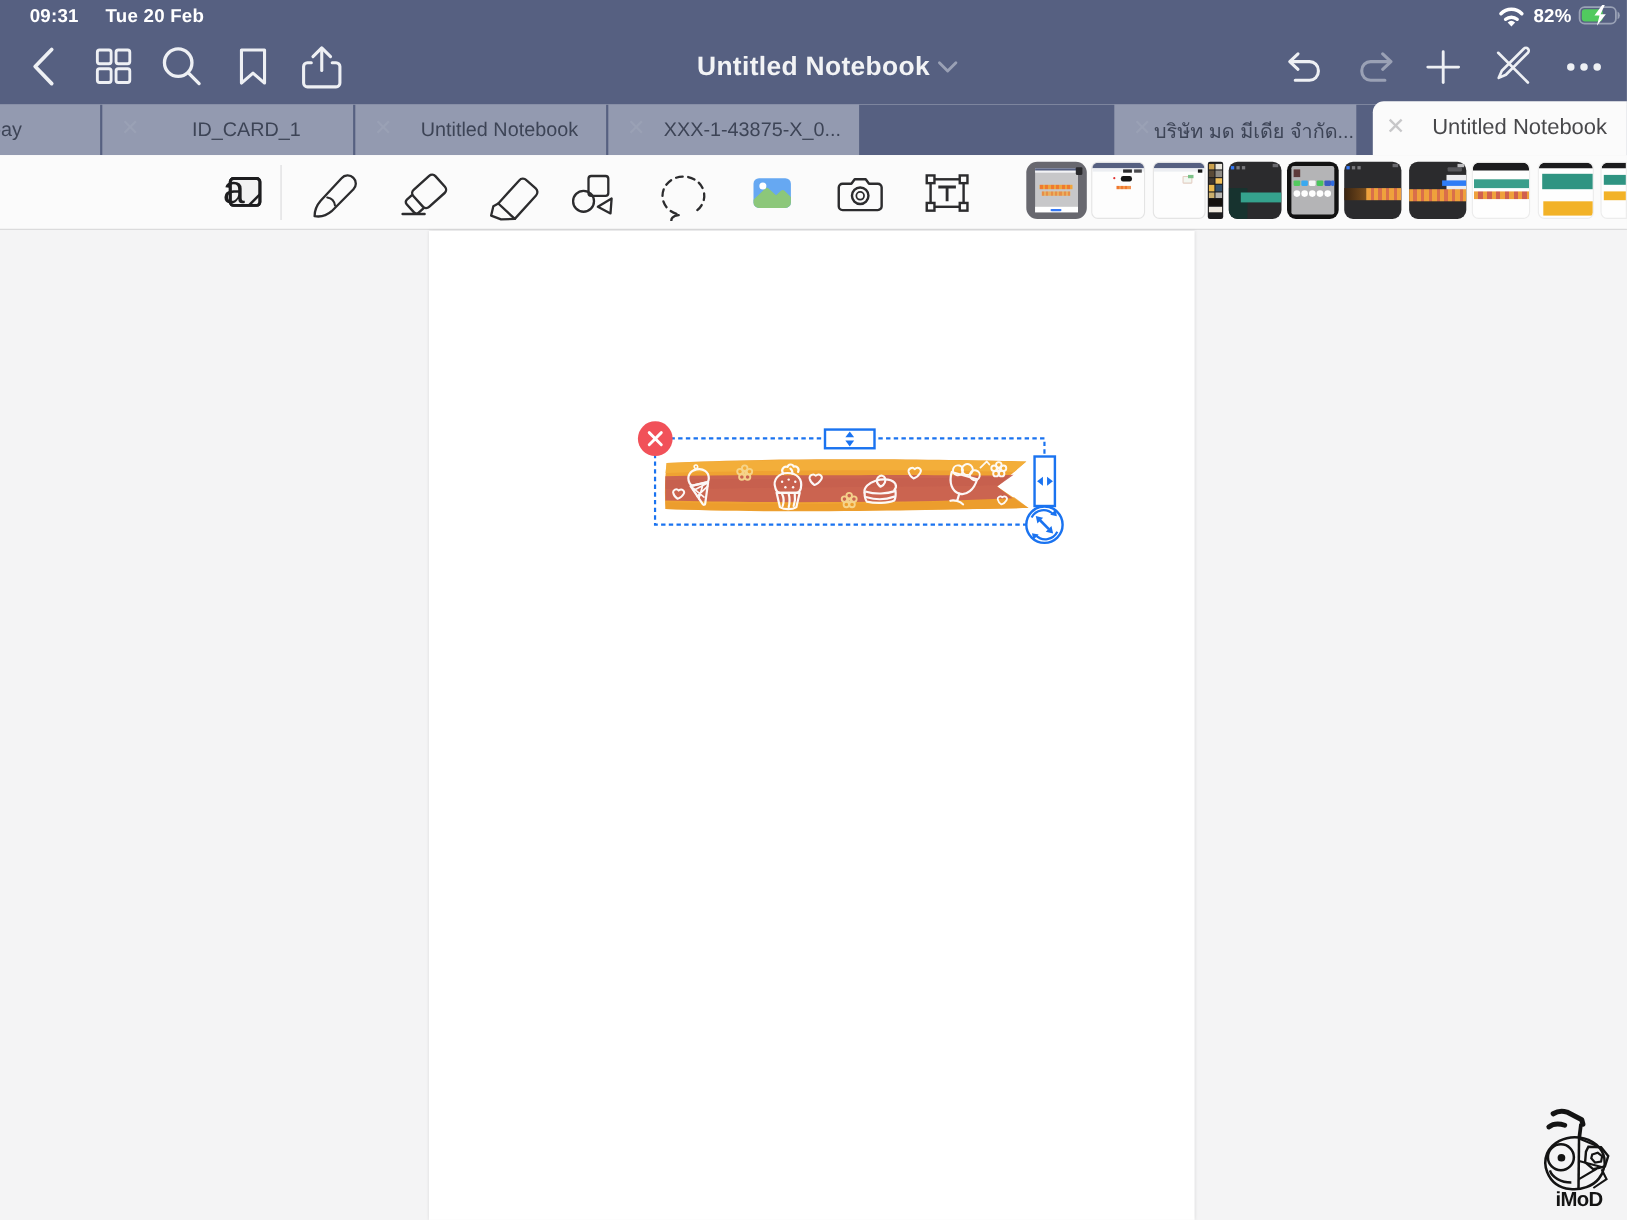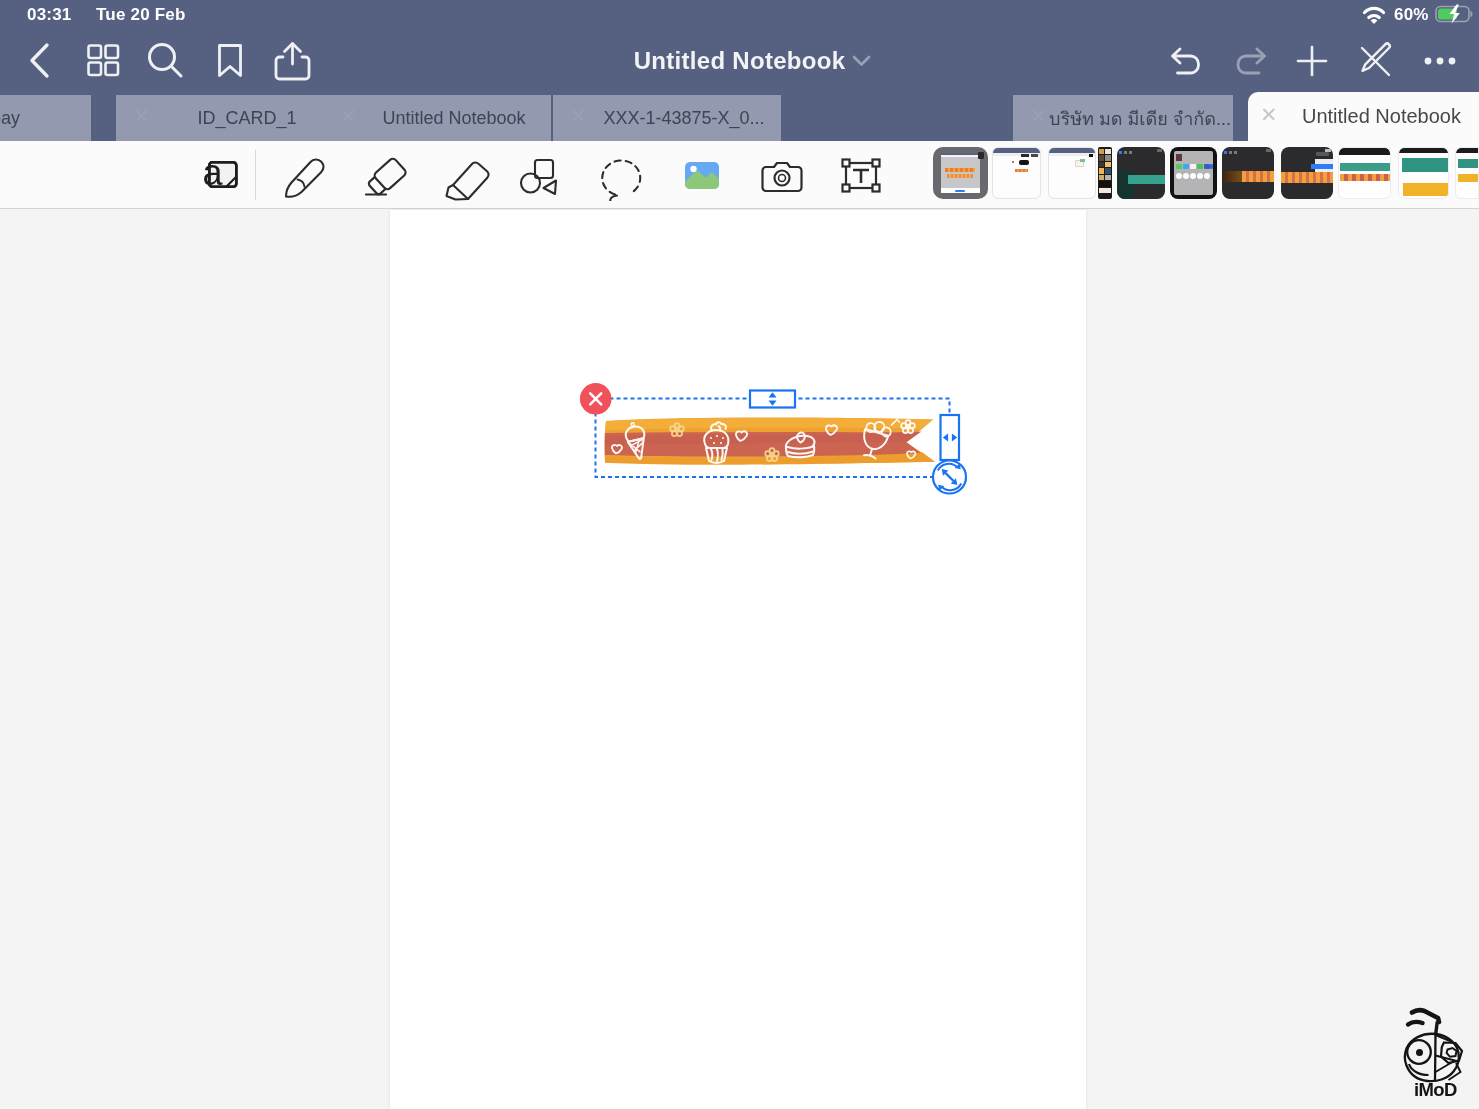--- a/index.html
+++ b/index.html
@@ -33,23 +33,23 @@
 
   
   #canvas { position:absolute; left:0; top:209px; width:1479px; height:900px; background:#f4f4f5; }
   #page { position:absolute; left:390px; top:1px; width:696px; height:899px; background:#ffffff;
     box-shadow:0 0 3px rgba(0,0,0,0.10); }
 </style>
 </head>
 <body>
 <div id="root">
   <div id="topbar">
-    <span class="sbtext" style="left:27px; top:5px;">03:31</span>
+    <span class="sbtext" style="left:27px; top:5px;">09:31</span>
     <span class="sbtext" style="left:96px; top:5px; font-weight:600;">Tue 20 Feb</span>
-    <span class="sbtext" style="left:1394px; top:5px;">60%</span>
+    <span class="sbtext" style="left:1394px; top:5px;">82%</span>
     <div id="navtitle">Untitled Notebook</div>
     <svg id="navicons" class="abs" style="left:0;top:0;" width="1479" height="95" viewBox="0 0 1479 95" fill="none">
 
       <g stroke="#ffffff" fill="#ffffff">
         <path d="M1364.5 12.5 a13 13 0 0 1 19 0" stroke-width="3.2" fill="none" stroke-linecap="round"></path>
         <path d="M1368.8 17.5 a8 8 0 0 1 10.4 0" stroke-width="3.2" fill="none" stroke-linecap="round"></path>
         <path d="M1374 24 l-3.4-3.6 a5.2 5.2 0 0 1 6.8 0 z" stroke="none"></path>
       </g>
 
       <g>
@@ -108,21 +108,21 @@
           <circle cx="1440" cy="61" r="3.4"></circle>
           <circle cx="1452" cy="61" r="3.4"></circle>
       </g>
     </svg>
   </div>
 
   <div id="tabbar">
     <div class="tab" style="left:0; width:91px; padding:0; justify-content:flex-start;">
         <span style="margin-left:-9px;">bay</span>
       </div>
-    <div class="tab" style="left:93px; width:228px;margin-left:23px;"><span class="x">✕</span>ID_CARD_1</div>
+    <div class="tab" style="left:93px; width:228px;"><span class="x">✕</span>ID_CARD_1</div>
     <div class="tab" style="left:323px; width:228px;"><span class="x">✕</span>Untitled Notebook</div>
     <div class="tab" style="left:553px; width:228px;"><span class="x">✕</span>XXX-1-43875-X_0...</div>
     <div class="tab" style="left:1013px; width:220px;"><span class="x">✕</span>บริษัท มด มีเดีย จำกัด...</div>
     <div id="activetab"><span class="x">✕</span>Untitled Notebook</div>
   </div>
 
   <div id="toolbar">
     <div class="divider"></div>
     <svg class="abs" style="left:196px; top:12px;" width="710" height="48" viewBox="0 0 710 48" fill="none">
 

